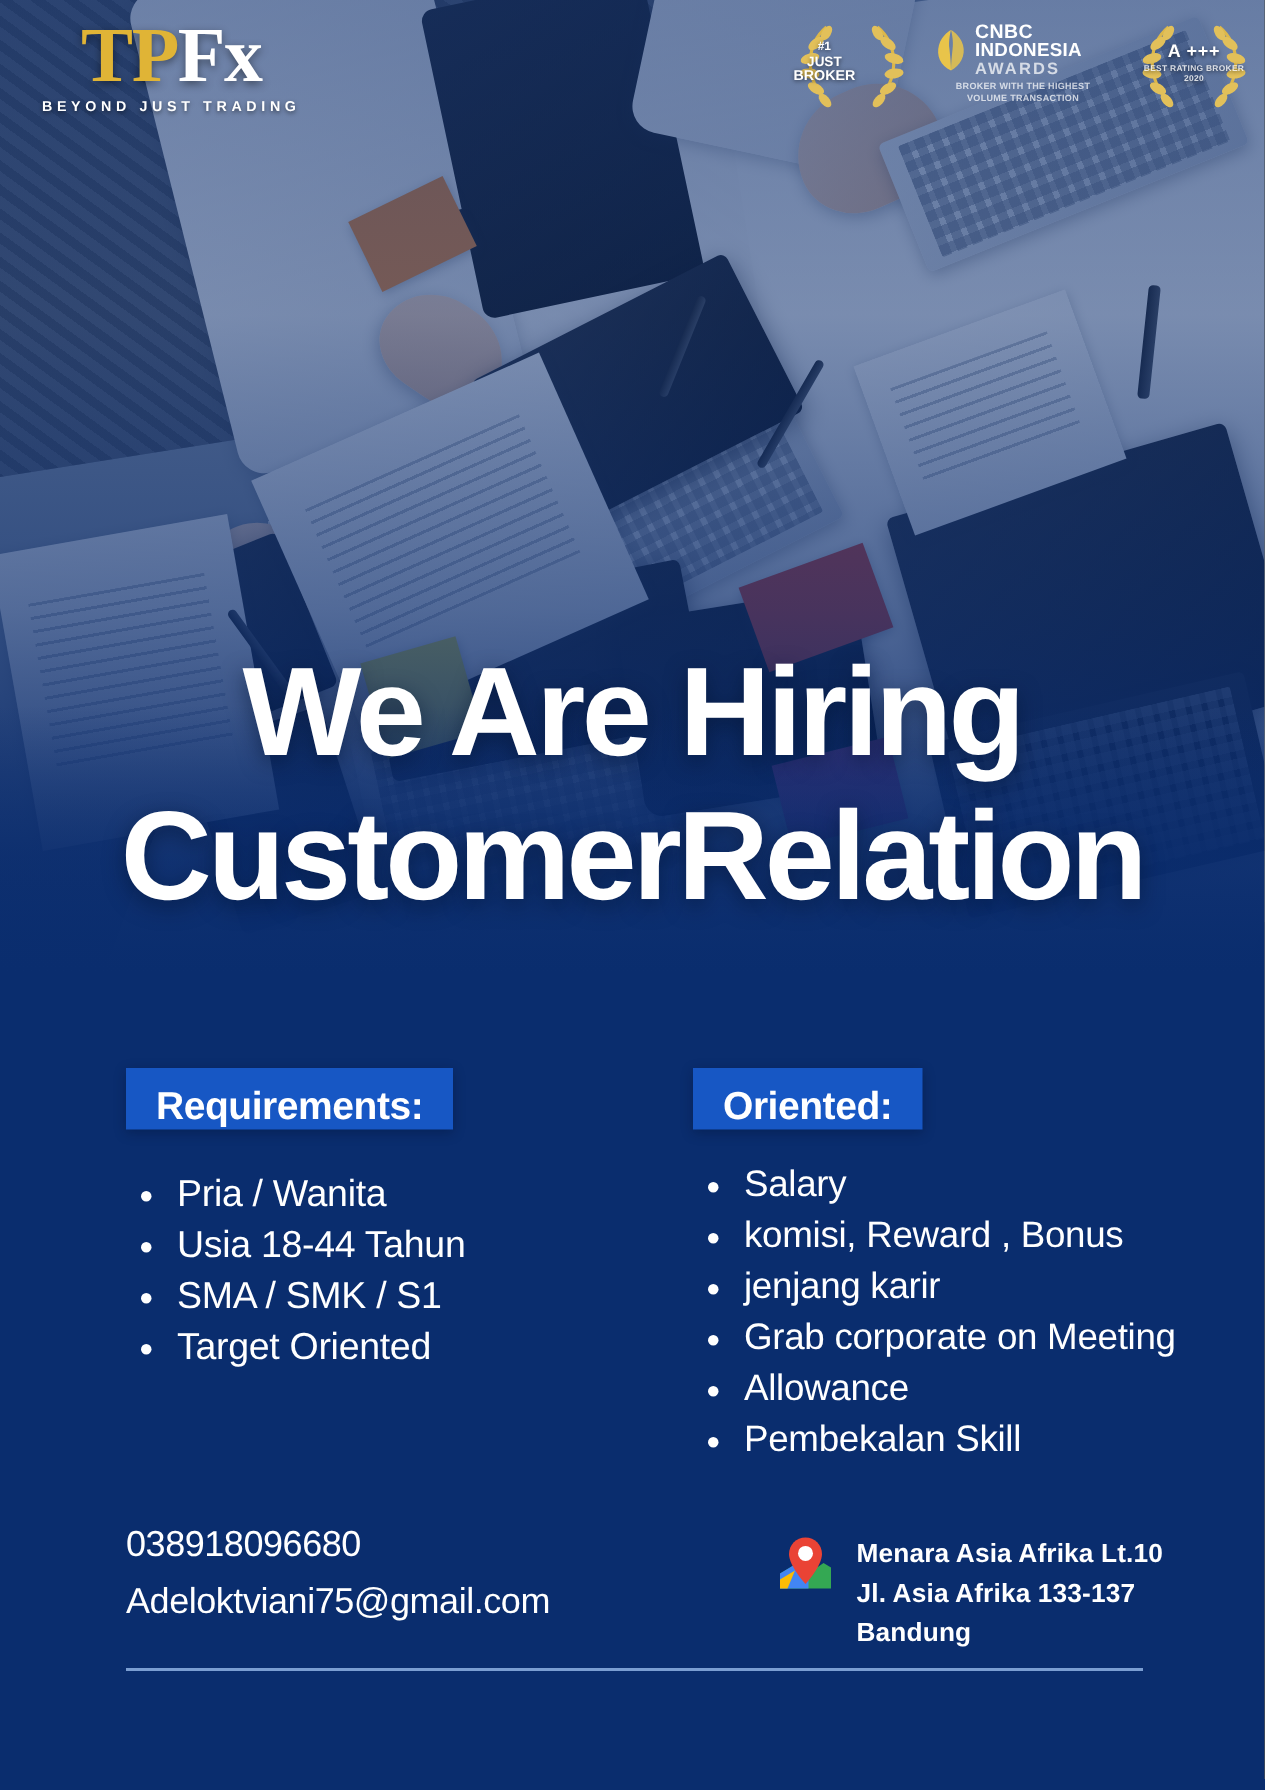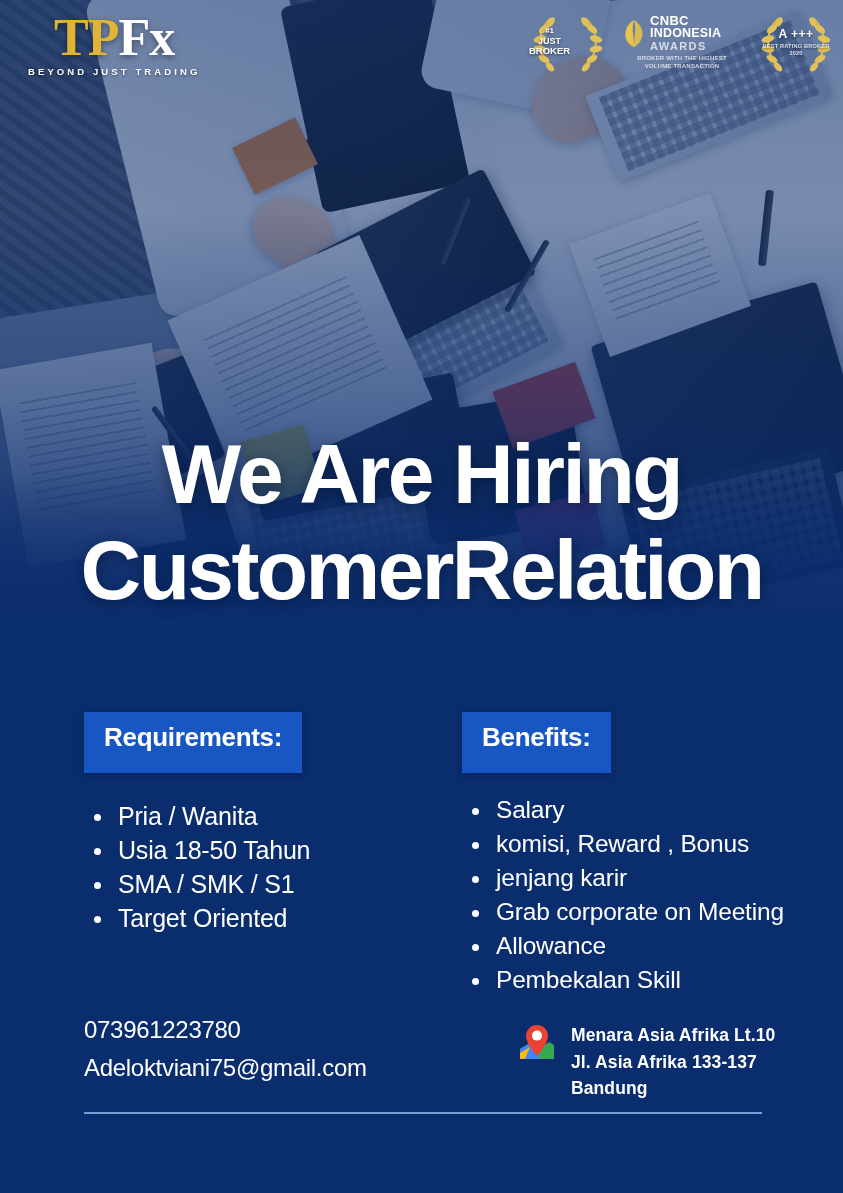--- a/index.html
+++ b/index.html
@@ -168,21 +168,21 @@
   .body-area{ position:absolute; left:0; top:700px; width:843px; height:493px; z-index:5; }
 
   .col-req{ position:absolute; left:84px; top:12px; width:360px; }
   .col-ben{ position:absolute; left:462px; top:12px; width:370px; }
 
   .sec-badge{
     display:inline-block;
     background:#1757c4;
     color:#ffffff;
     font-size:26px; font-weight:700;
-    padding:10px 20px 20px;
+    padding:10px 20px 0;
     letter-spacing:-.3px;
     box-shadow:0 2px 7px rgba(3,18,48,.35);
   }
 
   ul.bullets{ list-style:none; margin-top:26px; }
   ul.bullets li{
     position:relative;
     color:#ffffff;
     font-size:25px; line-height:1.36;
     padding-left:34px;
@@ -351,40 +351,40 @@
     <div class="h-line1">We Are Hiring</div>
     <div class="h-line2">CustomerRelation</div>
   </div>
 
   <div class="body-area">
 
     <div class="col-req">
       <div class="sec-badge">Requirements:</div>
       <ul class="bullets">
         <li>Pria / Wanita</li>
-        <li>Usia 18-50 Tahun</li>
+        <li>Usia 18-44 Tahun</li>
         <li>SMA / SMK / S1</li>
         <li>Target Oriented</li>
       </ul>
     </div>
 
     <div class="col-ben">
-      <div class="sec-badge">Benefits:</div>
+      <div class="sec-badge">Oriented:</div>
       <ul class="bullets">
         <li>Salary</li>
         <li>komisi, Reward , Bonus</li>
         <li>jenjang karir</li>
         <li>Grab corporate on Meeting</li>
         <li>Allowance</li>
         <li>Pembekalan Skill</li>
       </ul>
     </div>
 
     <div class="contact">
-      <div class="cv-line">073961223780</div>
+      <div class="cv-line">038918096680</div>
       <div class="cv-line">Adeloktviani75@gmail.com</div>
     </div>
 
     <div class="address">
       <svg class="map-icon" viewBox="0 0 40 40">
         <path d="M3 26 L13 20 L22 26 L32 19 L37 22 L37 36 L3 36 Z" fill="#34a853"></path>
         <path d="M3 26 L13 20 L22 26 L22 36 L3 36 Z" fill="#4285f4"></path>
         <path d="M13 20 L22 26 L28 22 L20 16 Z" fill="#fbbc05"></path>
         <path d="M3 30 L13 24 L8 36 L3 36 Z" fill="#fbbc05"></path>
         <path d="M20 2 C13.9 2 9 6.9 9 13 C9 21 20 33 20 33 C20 33 31 21 31 13 C31 6.9 26.1 2 20 2 Z" fill="#ea4335"></path>

